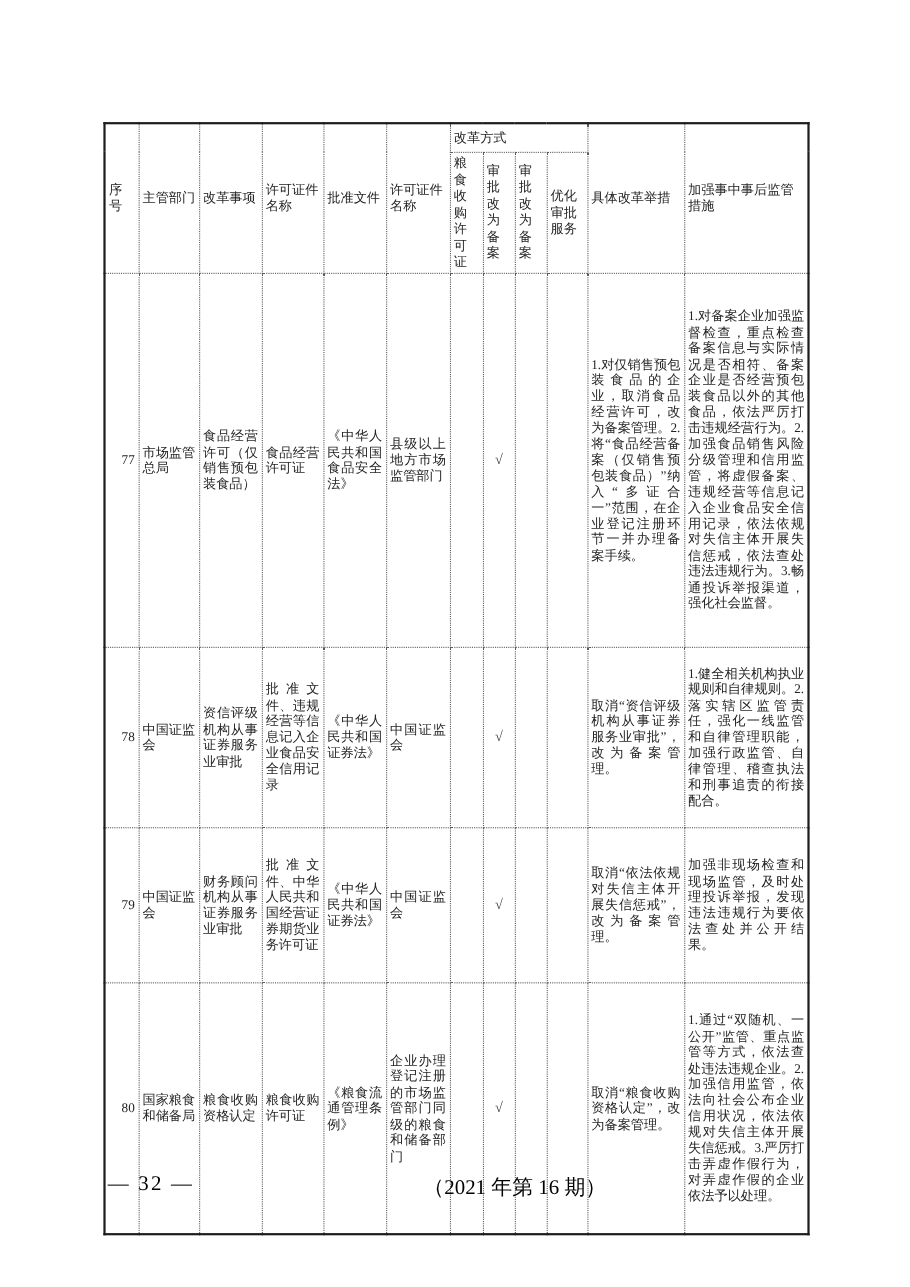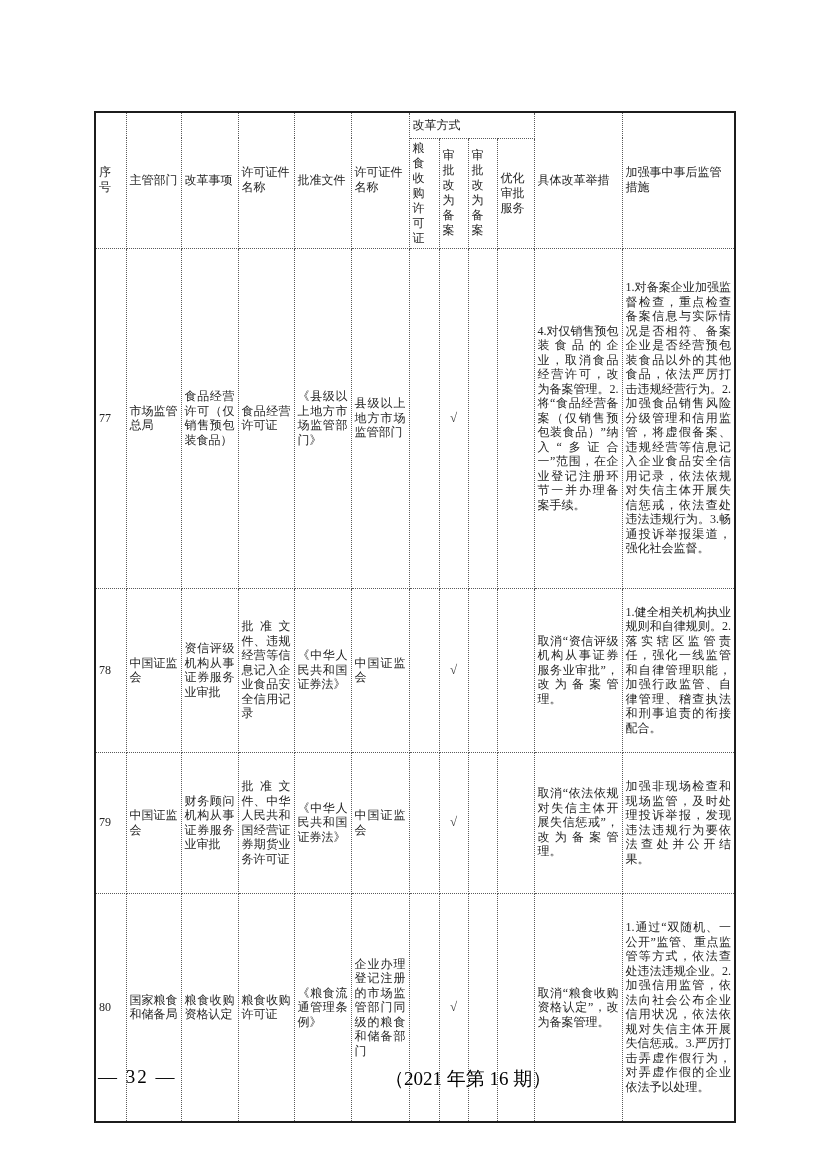--- a/index.html
+++ b/index.html
@@ -33,21 +33,21 @@
     vertical-align: middle;
     padding: 2px 3px;
     color: #242424;
     word-break: break-all;
     overflow: hidden;
   }
   .reform-table th {
     text-align: left;
     line-height: 15px;
   }
-  .reform-table td.cell-no { text-align: left; }
+  .reform-table td.cell-no { text-align: right; }
   .reform-table td.cell-check {
     text-align: center;
     font-size: 13px;
     color: #3c3c3c;
   }
   .reform-table td.cell-text { text-align: justify; }
   tr.hdr-group { height: 26px; }
   tr.hdr-sub   { height: 51px; }
   tr.row-77 { height: 340px; }
   tr.row-78 { height: 164px; }
@@ -111,27 +111,27 @@
           <th>审批改为备案</th>
           <th>优化审批服务</th>
         </tr>
       </thead>
       <tbody>
         <tr class="row-77">
           <td class="cell-no">77</td>
           <td class="cell-text">市场监管总局</td>
           <td class="cell-text">食品经营许可（仅销售预包装食品）</td>
           <td class="cell-text">食品经营许可证</td>
-          <td class="cell-text">《县级以上地方市场监管部门》</td>
+          <td class="cell-text">《中华人民共和国食品安全法》</td>
           <td class="cell-text">县级以上地方市场监管部门</td>
           <td class="cell-check"></td>
           <td class="cell-check">√</td>
           <td class="cell-check"></td>
           <td class="cell-check"></td>
-          <td class="cell-text">4.对仅销售预包装食品的企业，取消食品经营许可，改为备案管理。2.将“食品经营备案（仅销售预包装食品）”纳入“多证合一”范围，在企业登记注册环节一并办理备案手续。</td>
+          <td class="cell-text">1.对仅销售预包装食品的企业，取消食品经营许可，改为备案管理。2.将“食品经营备案（仅销售预包装食品）”纳入“多证合一”范围，在企业登记注册环节一并办理备案手续。</td>
           <td class="cell-text">1.对备案企业加强监督检查，重点检查备案信息与实际情况是否相符、备案企业是否经营预包装食品以外的其他食品，依法严厉打击违规经营行为。2.加强食品销售风险分级管理和信用监管，将虚假备案、违规经营等信息记入企业食品安全信用记录，依法依规对失信主体开展失信惩戒，依法查处违法违规行为。3.畅通投诉举报渠道，强化社会监督。</td>
         </tr>
         <tr class="row-78">
           <td class="cell-no">78</td>
           <td class="cell-text">中国证监会</td>
           <td class="cell-text">资信评级机构从事证券服务业审批</td>
           <td class="cell-text">批准文件、违规经营等信息记入企业食品安全信用记录</td>
           <td class="cell-text">《中华人民共和国证券法》</td>
           <td class="cell-text">中国证监会</td>
           <td class="cell-check"></td>

